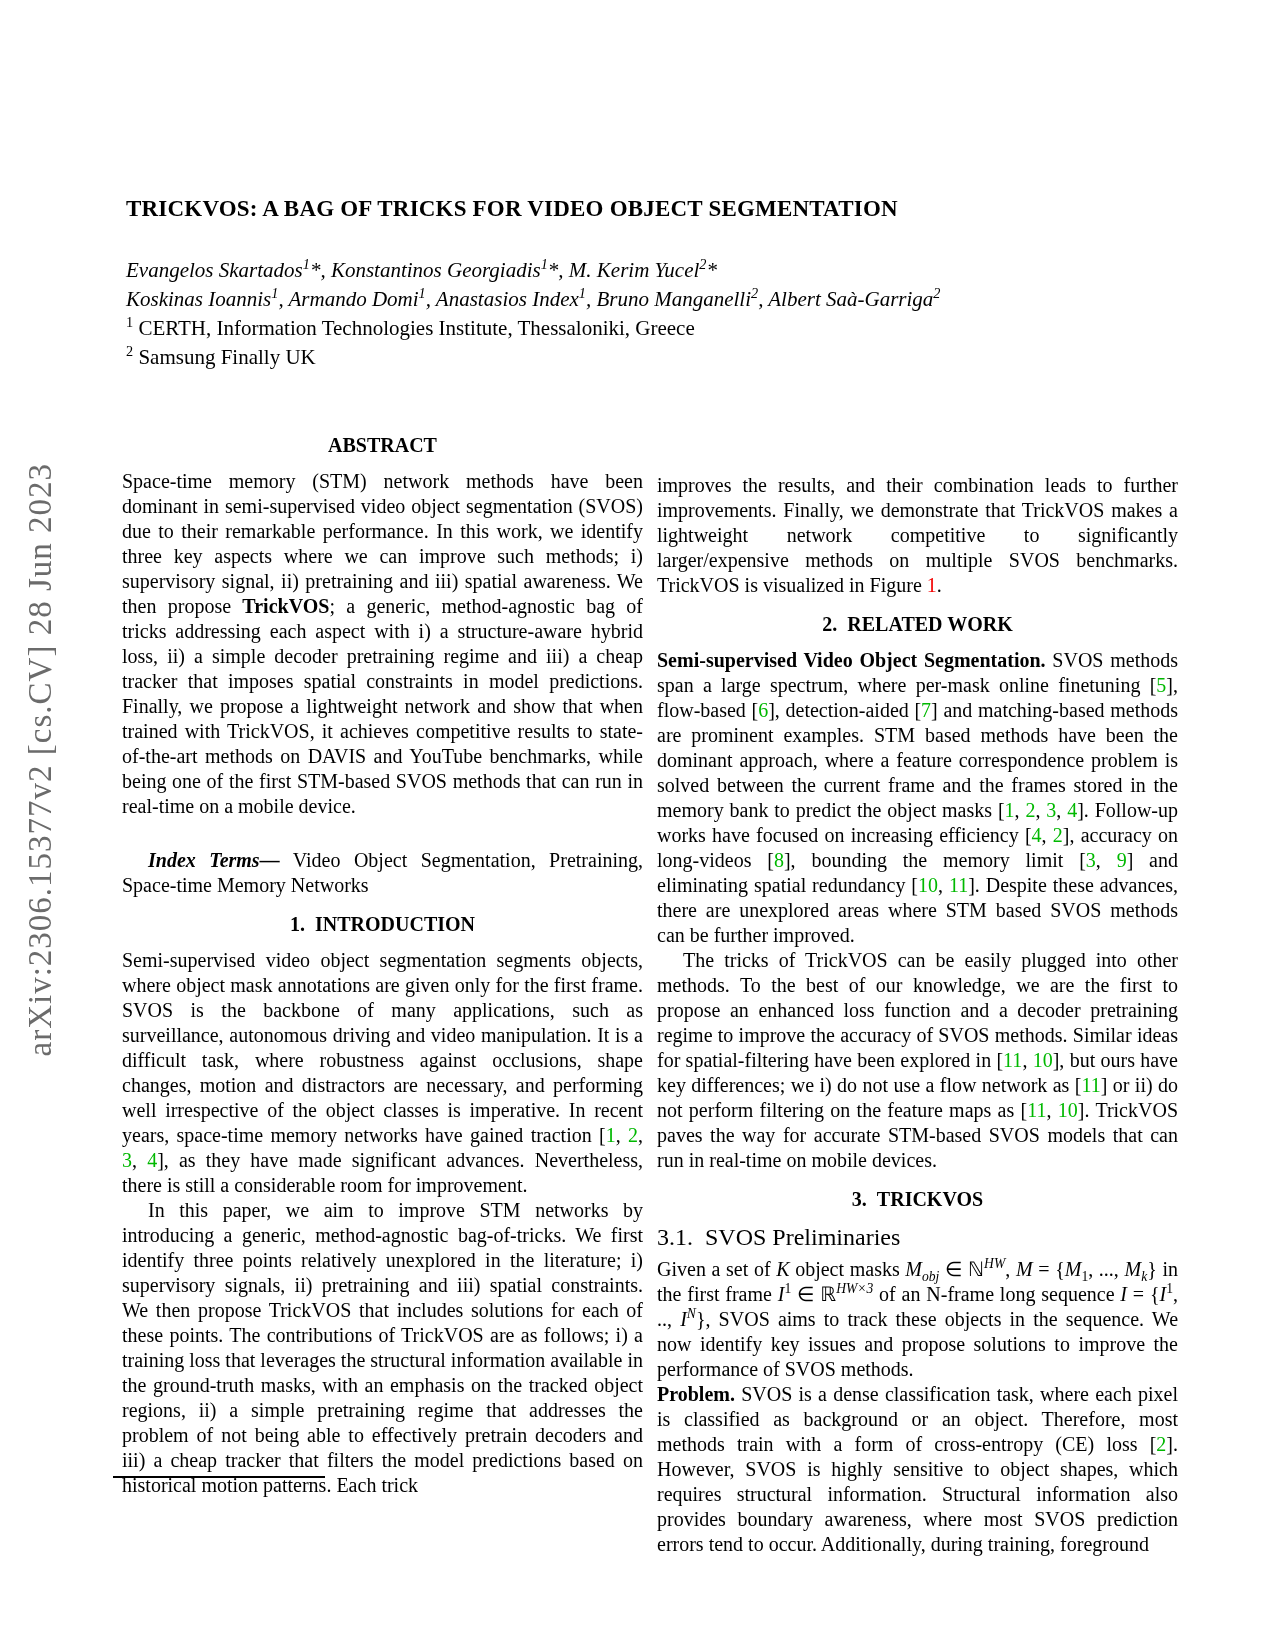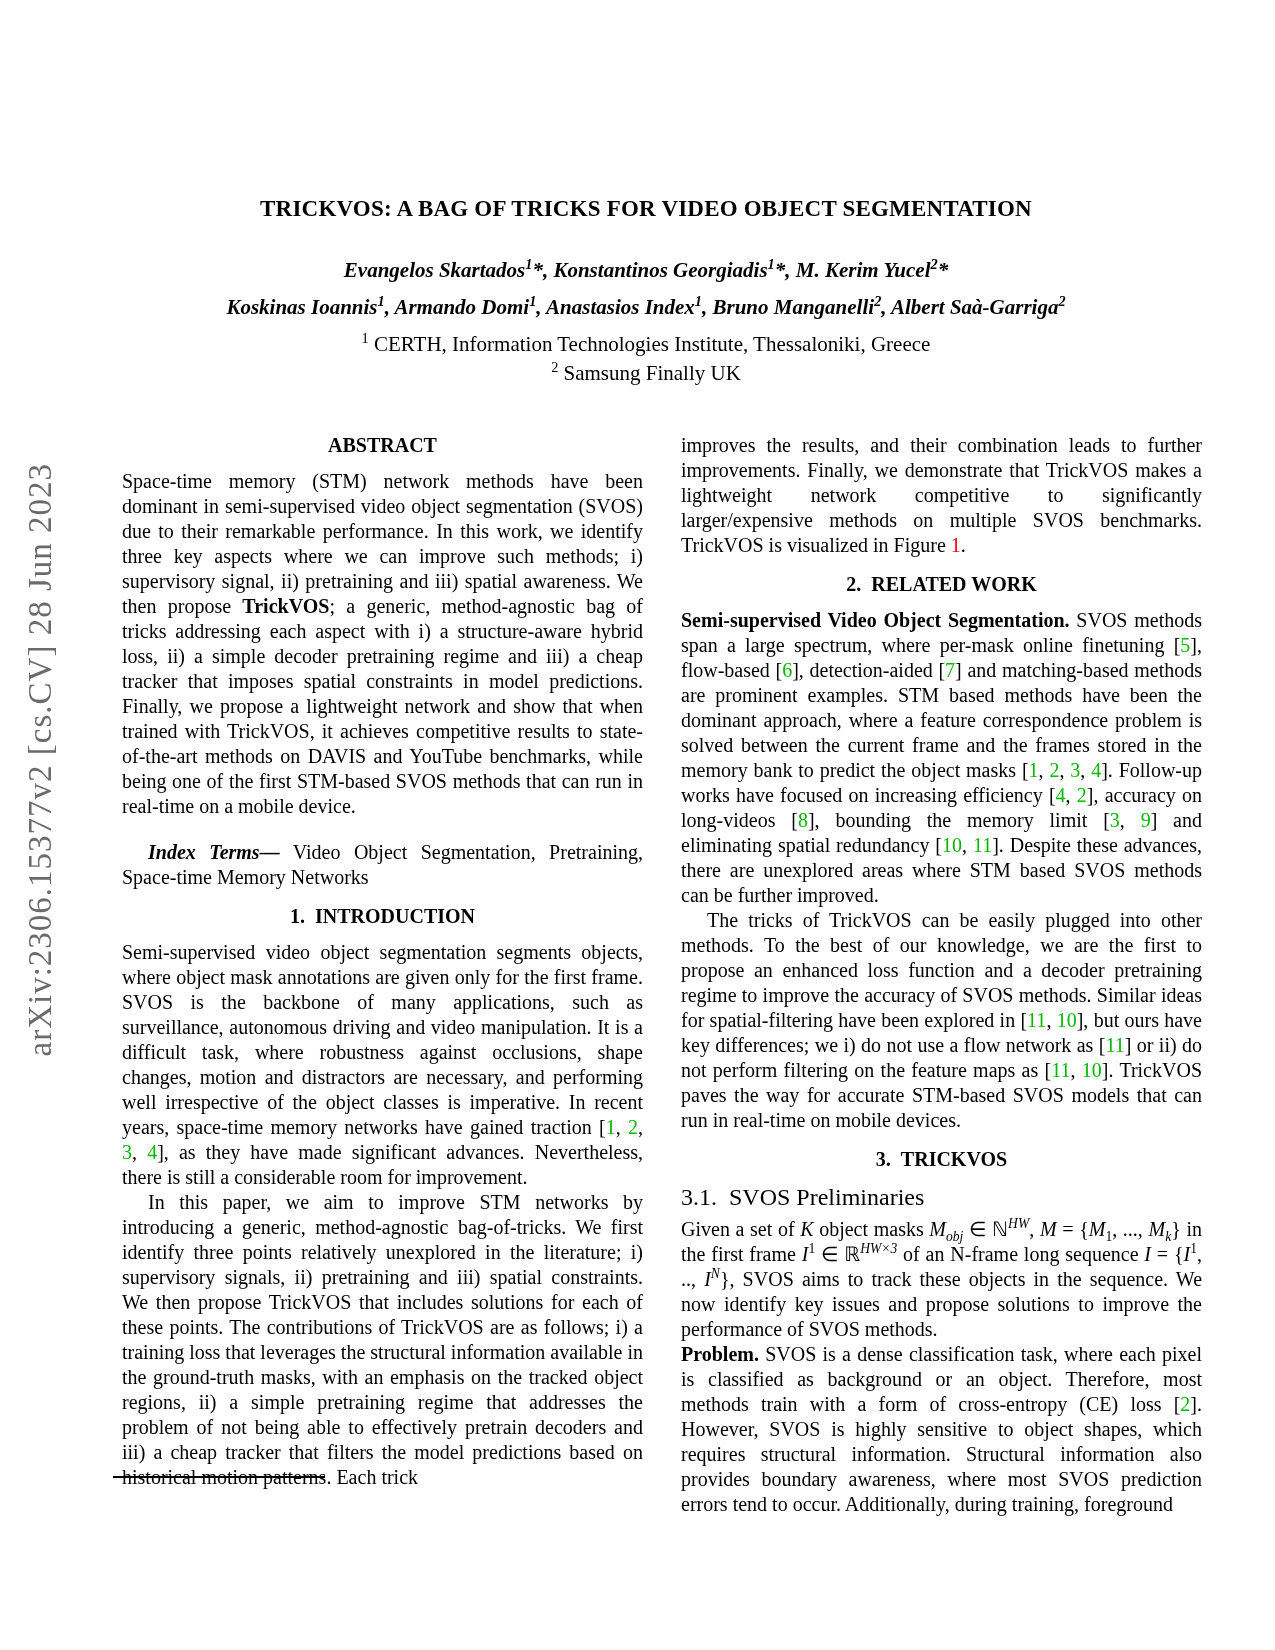--- a/index.html
+++ b/index.html
@@ -19,34 +19,34 @@
   .arxiv-sidebar span{
     writing-mode:vertical-rl;
     transform:rotate(180deg);
     font-size:33px;
     letter-spacing:1px;
     color:var(--sidebar_gray,#6b6b6b);
     white-space:nowrap;
   }
   
   .head{
-    position:absolute;left:113px;top:196px;width:1066px;text-align:center;
+    position:absolute;left:126px;top:196px;width:1066px;
   }
   .paper-title{
     font-size:23px;font-weight:bold;margin:0 0 34px 0;letter-spacing:.2px;
   }
-  .authors{font-size:21px;font-style:italic;line-height:29px;margin:8px;font-weight:bold;}
+  .authors{font-size:21px;font-style:italic;line-height:29px;margin:0;}
   .affil{font-size:21px;line-height:29px;margin:0;}
   
   .col{position:absolute;top:433px;width:521px;font-size:20px;line-height:25px;}
   .col-left{left:122px;}
-  .col-right{left:681px;}
+  .col-right{left:657px;margin-top:40px;}
   .col p{margin:0;text-align:justify;}
   .col p.indent{text-indent:26px;}
-  .col p.spaced-top{margin-top:21px;}
+  .col p.spaced-top{margin-top:29px;}
   h2.sec{font-size:20px;font-weight:bold;text-align:center;margin:14px 0 11px 0;}
   h2.sec.first{margin-top:0;}
   h3.subsec{font-size:24px;font-weight:normal;text-align:left;margin:13px 0 7px 0;}
   
   .b{font-weight:bold;}
   .bi{font-weight:bold;font-style:italic;}
   .m{font-style:italic;}
   .g{color:var(--citation,#00b800);}
   .r{color:var(--figure_ref,#f30000);}
   sup,sub{font-size:68%;line-height:0;}

